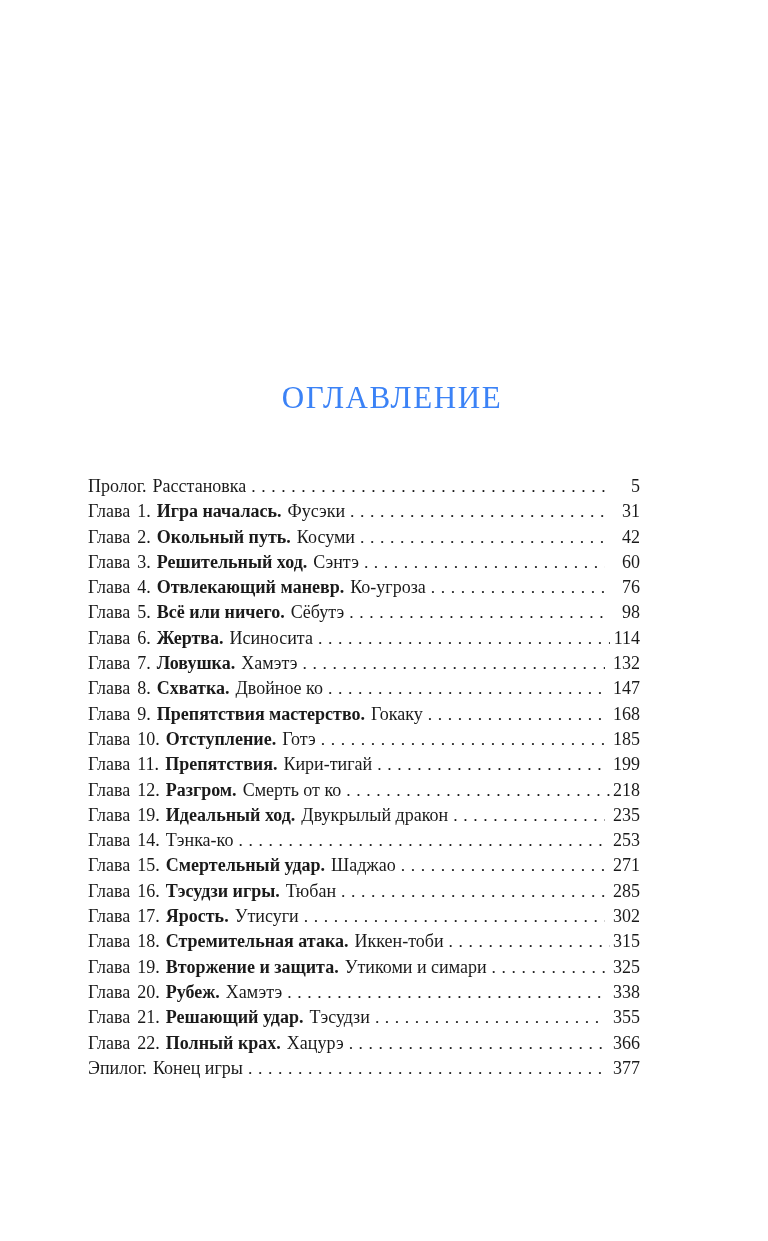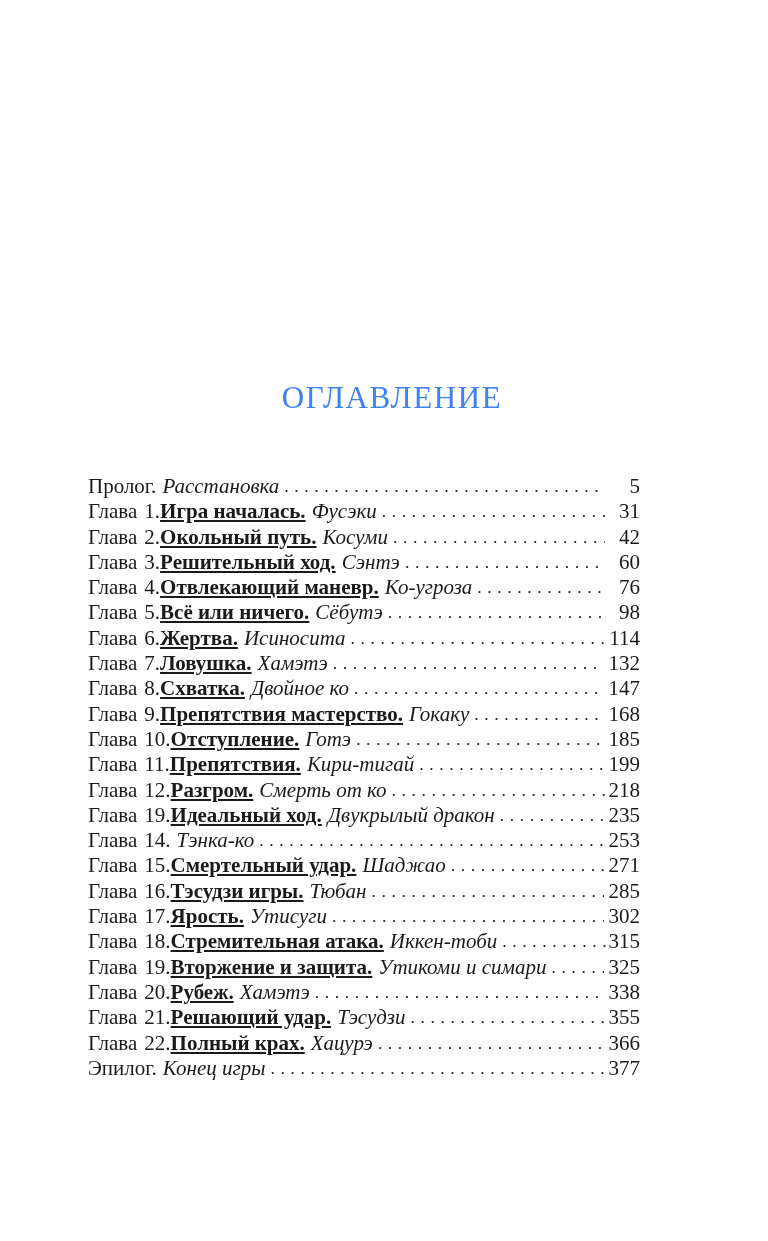--- a/index.html
+++ b/index.html
@@ -44,21 +44,21 @@
     left: 88px;
     top: 474px;
     width: 552px;
   }
 
   .toc-row {
     display: flex;
     align-items: flex-start;
     width: 100%;
     height: 25.3px;
-    font-size: 21px;
+    font-size: 18px;
     line-height: 25.3px;
     white-space: nowrap;
   }
 
   .row-label {
     flex: 0 0 auto;
     font-weight: 400;
   }
 
   
@@ -66,26 +66,25 @@
     display: inline-block;
   }
   .label-num {
     display: inline-block;
     margin-left: 7px;
   }
 
   .row-title {
     flex: 0 0 auto;
     font-weight: 700;
-    text-decoration: underline;
+    margin-left: 6px;
   }
 
   .row-subtitle {
     flex: 0 0 auto;
-    font-style: italic;
     margin-left: 6px;
   }
 
   .row-leader {
     flex: 1 1 auto;
     overflow: hidden;
     height: 25.3px;
     position: relative;
     margin: 0 0 0 5px;
     min-width: 4px;

